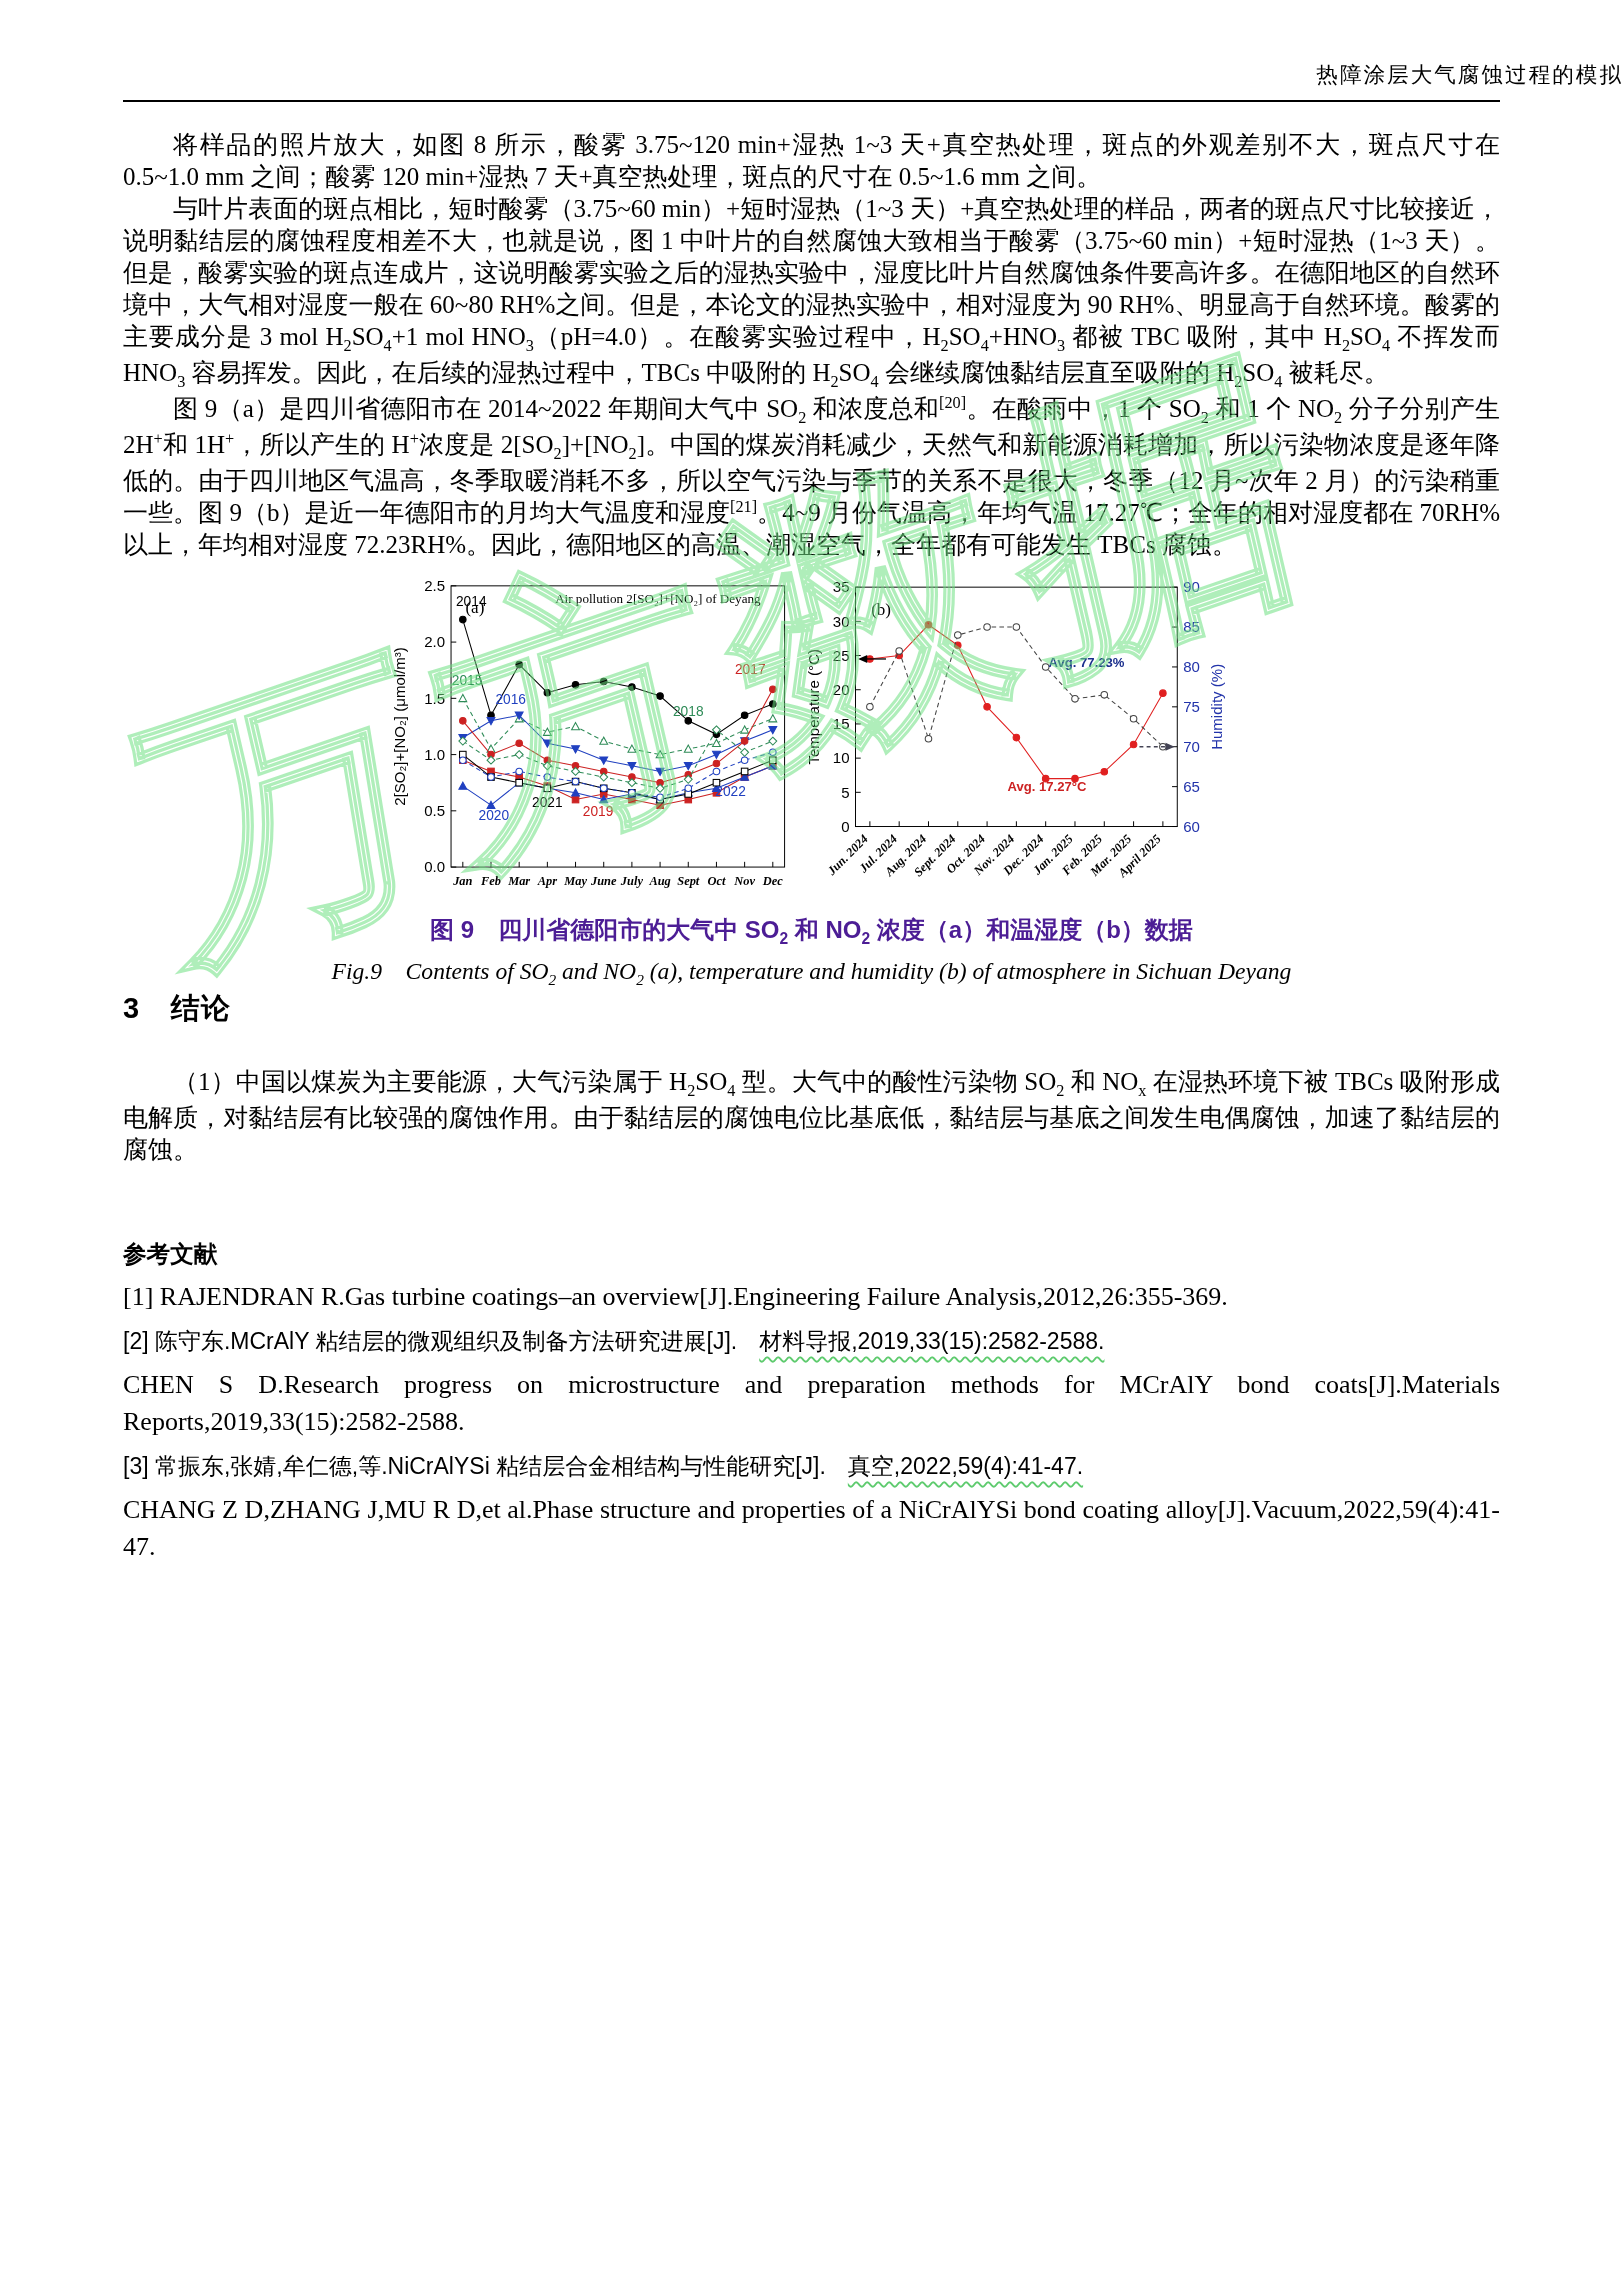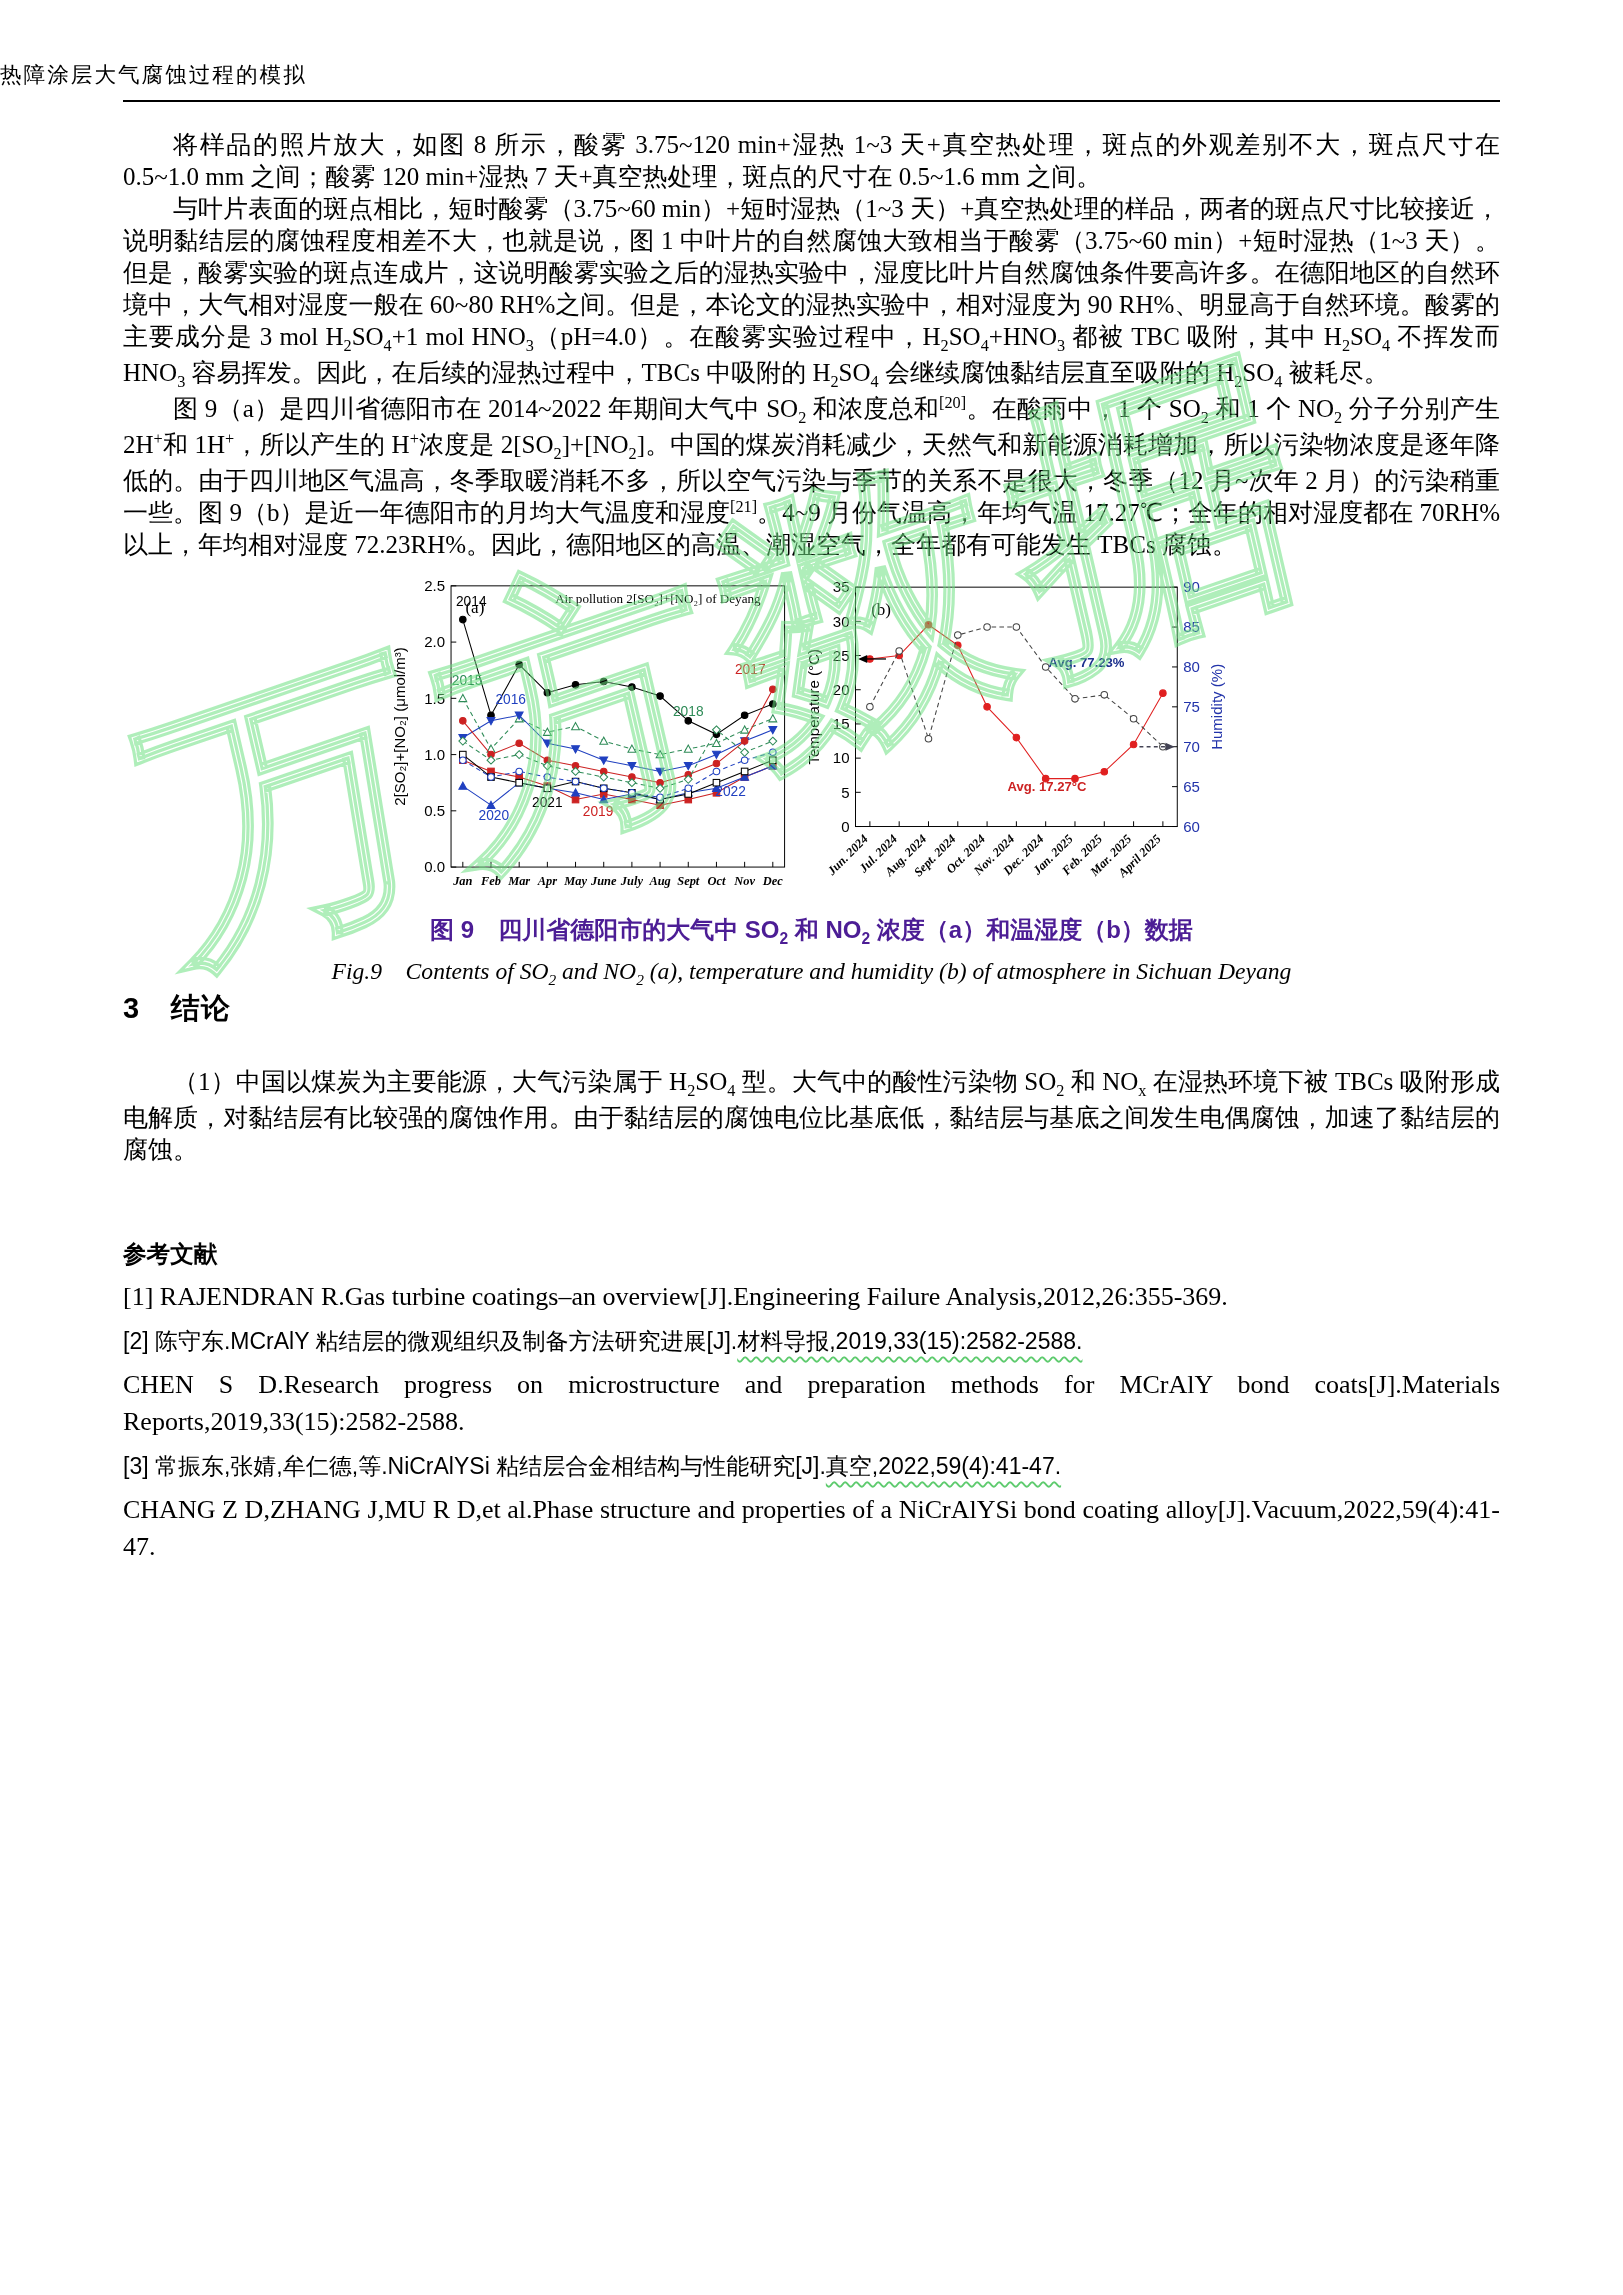--- a/index.html
+++ b/index.html
@@ -4,21 +4,21 @@
 <title>热障涂层大气腐蚀过程的模拟</title>
 <style>
   * { margin:0; padding:0; box-sizing:border-box; }
   html,body { background:#888; }
   body { font-family:"Liberation Serif", serif; }
   .page {
     position:relative; width:1623px; height:2295px; background:#fff;
     overflow:hidden; margin:0 auto; color:#111;
   }
   .running-title {
-    text-align:left; font-size:21.6px; padding-top:60px; letter-spacing:2px; color:#000;
+    text-align:right; font-size:21.6px; padding-top:60px; letter-spacing:2px; color:#000;
   }
   .header-rule { width:1377px; margin:10.5px auto 0; border-bottom:2px solid #000; }
   .content { padding:27.5px 123px 0 123px; }
   p.body-par {
     font-size:25px; line-height:1.28; text-align:justify; text-indent:2em; color:#000;
   }
   sub, sup { font-size:0.65em; }
   figure { margin-top:17px; text-align:center; }
   .charts { display:flex; justify-content:center; align-items:flex-start; gap:9.2px; }
   .chart { background:#fff; }
@@ -30,21 +30,21 @@
     font-family:"Liberation Sans", sans-serif; color:#000; letter-spacing:1.3px;
   }
   .sec-body { margin-top:37px; }
   .sec-body p.body-par { margin-top:6.5px; }
   .refs { margin-top:72px; }
   .refs-title { font-size:23.6px; font-weight:bold; font-family:"Liberation Sans", sans-serif; color:#000; }
   p.ref { font-size:26px; line-height:1.42; text-align:justify; margin-top:9.2px; color:#000; }
   p.ref.zh { font-family:"Liberation Sans", sans-serif; font-size:23px; }
   .wavy {
     text-decoration-line:underline; text-decoration-style:wavy;
-    text-decoration-color:#5ecb6e; text-decoration-thickness:2px; text-underline-offset:6.5px;
+    text-decoration-color:#5ecb6e; text-decoration-thickness:2px; text-underline-offset:6.5px;margin-left:22px;
   }
   .watermark {
     position:absolute; left:157px; top:667px; z-index:4; pointer-events:none;
     font-family:"Liberation Sans", sans-serif; font-weight:bold; white-space:nowrap;
     font-size:281px; letter-spacing:23.6px; color:transparent;
     -webkit-text-stroke:3.3px rgba(110,224,130,0.55);
     transform:rotate(-19deg) skewX(-6deg); transform-origin:left center;
   }
 </style>
 </head>

